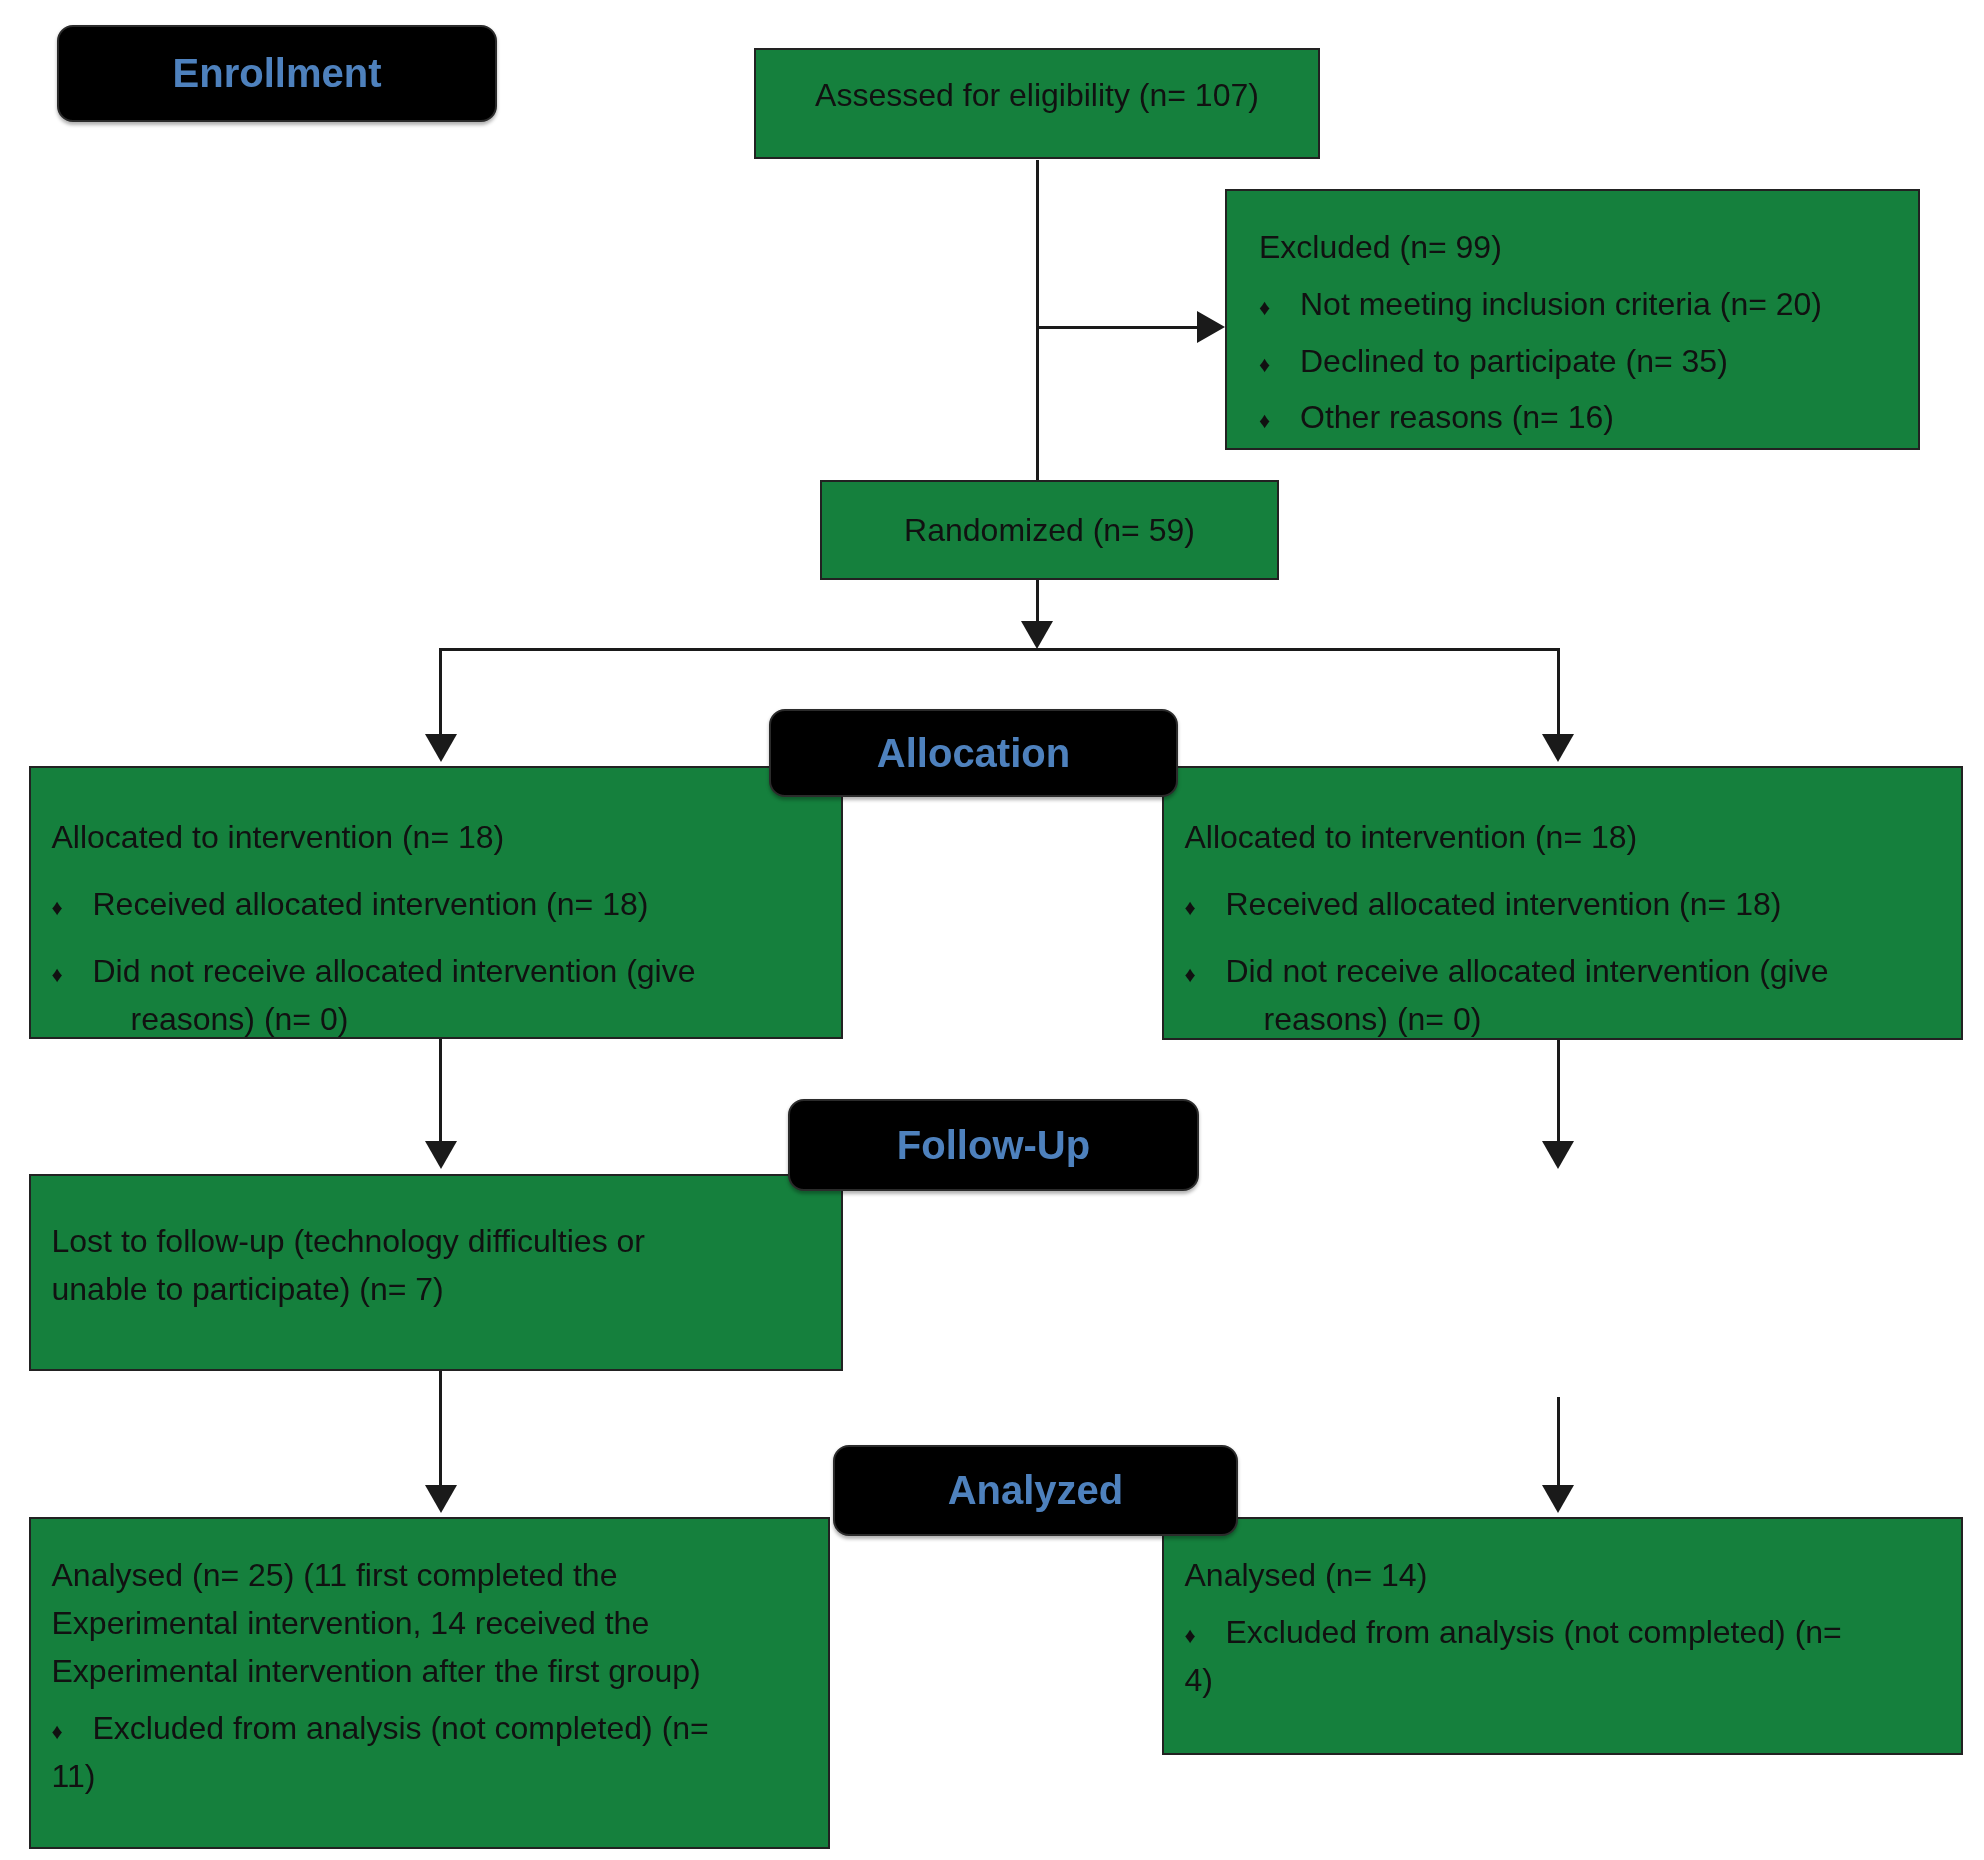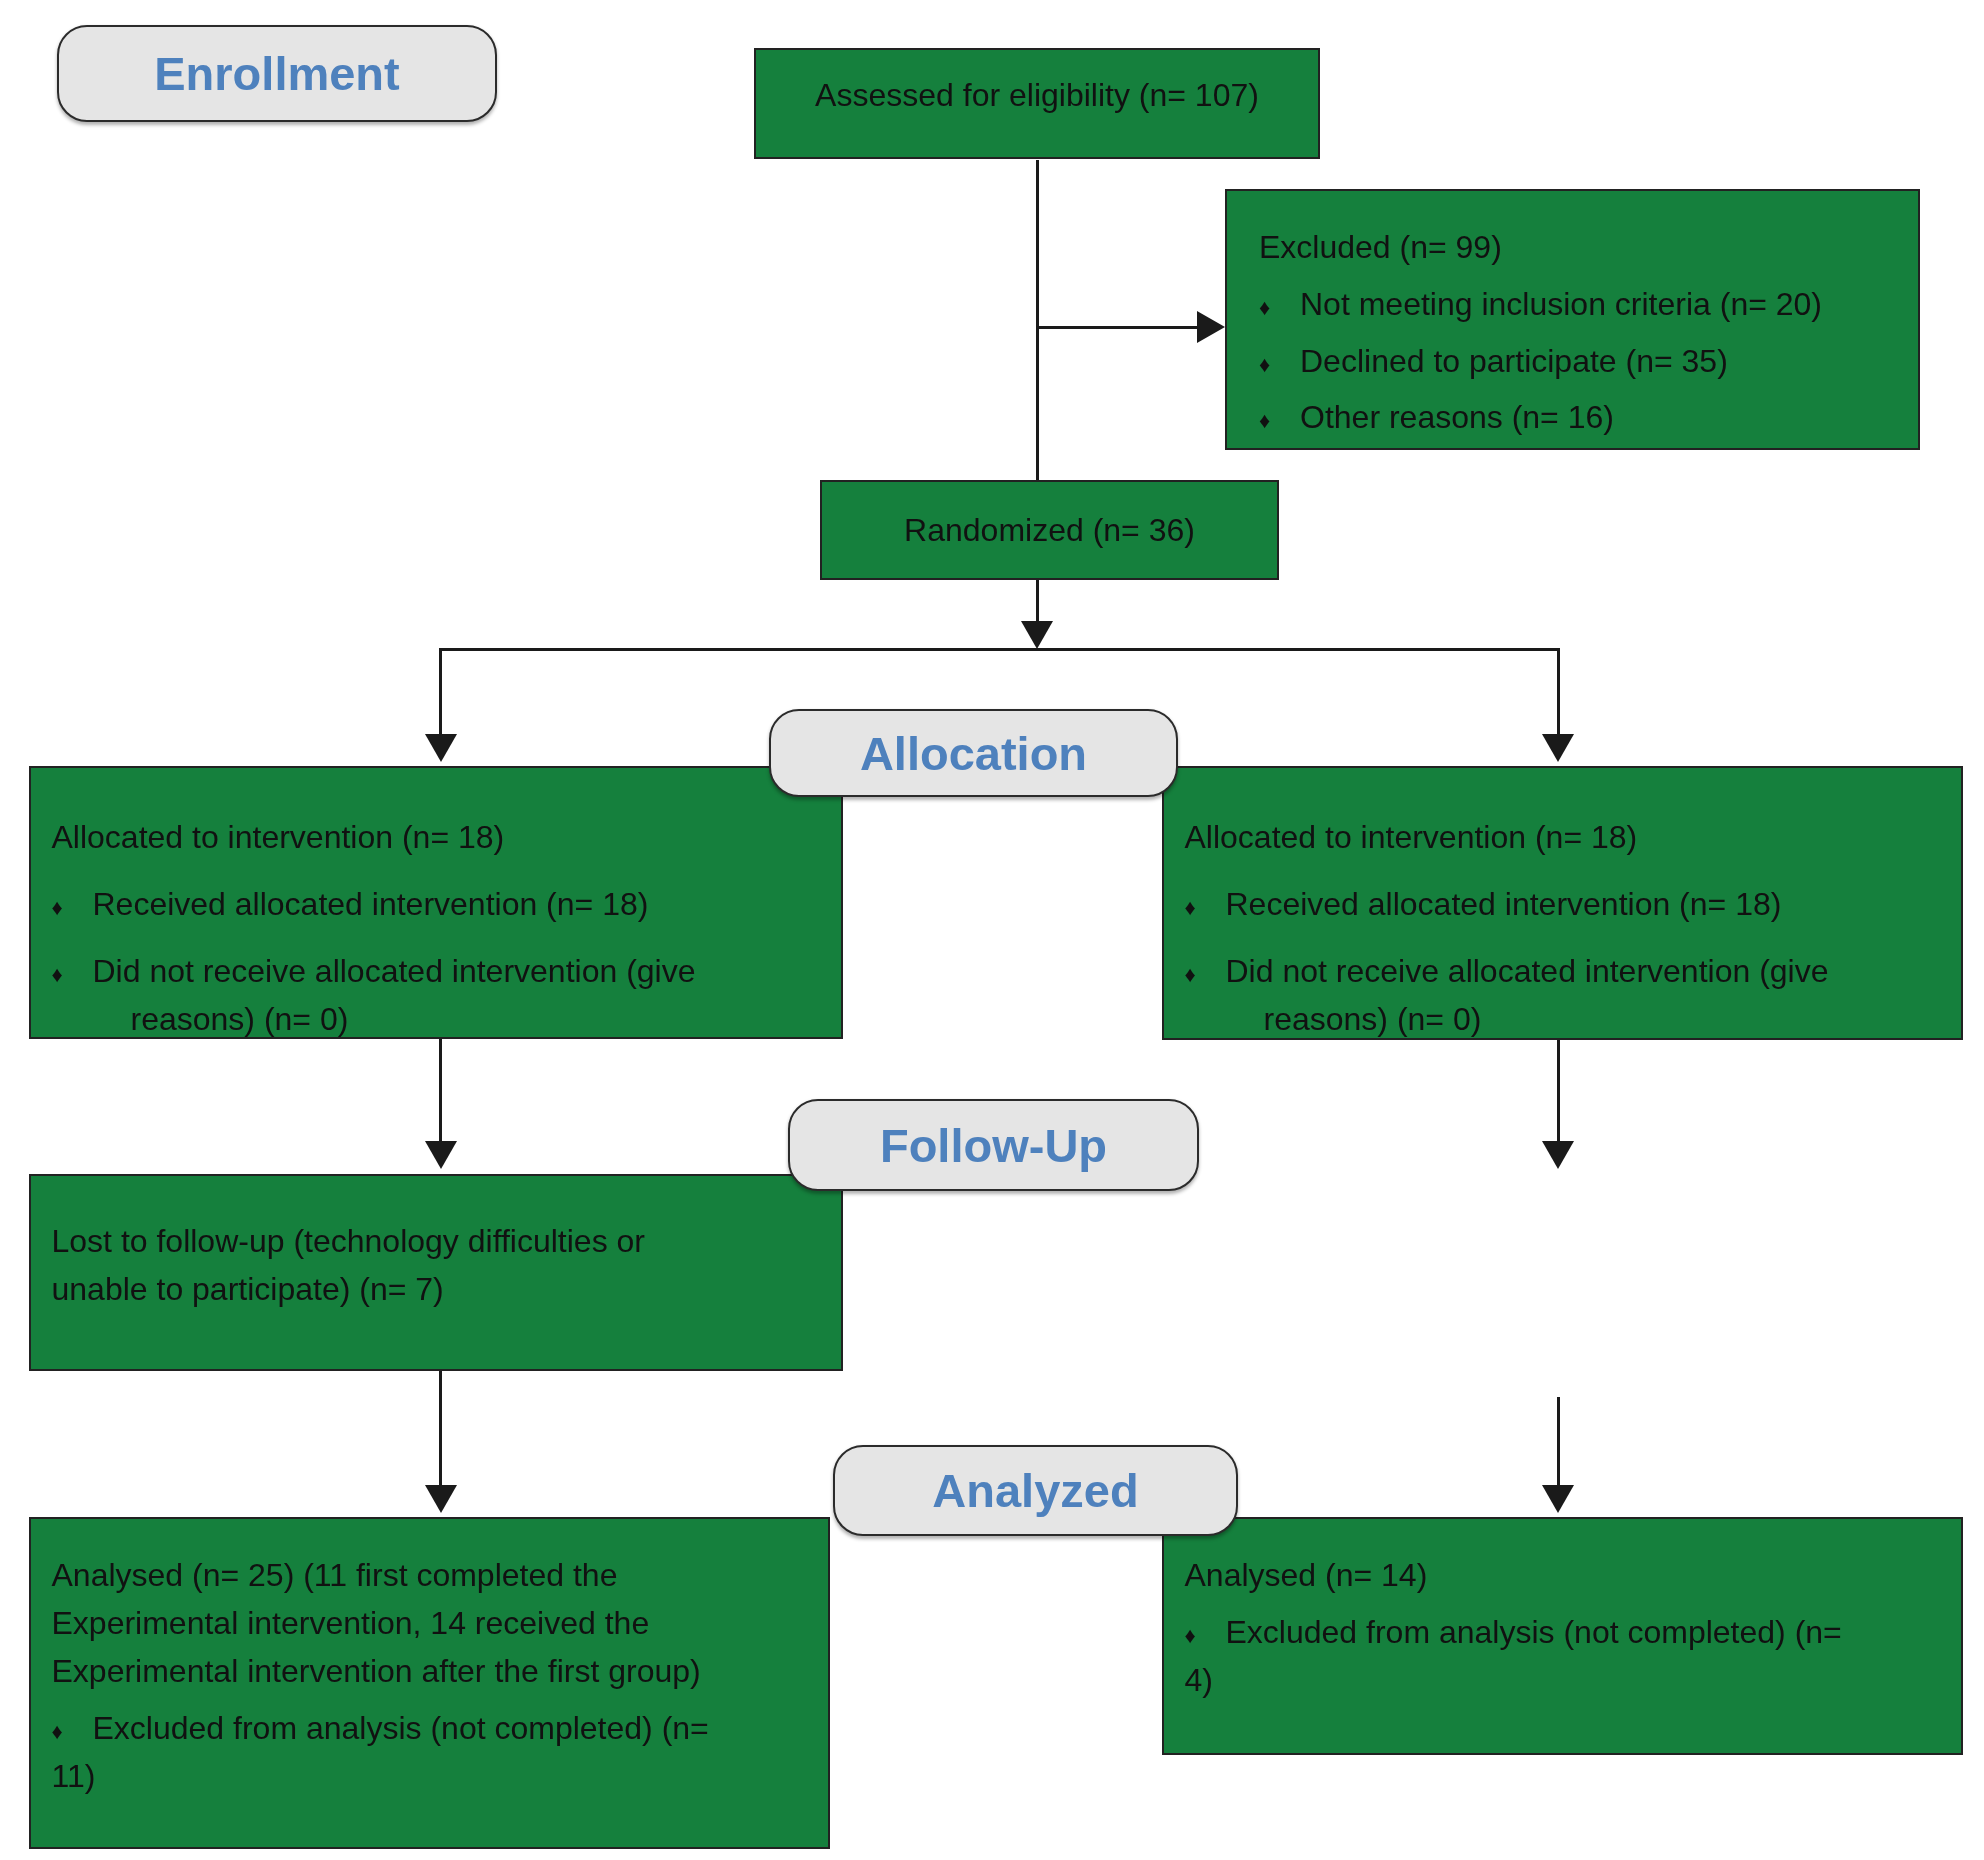--- a/index.html
+++ b/index.html
@@ -58,26 +58,26 @@
   #box-randomized { left: 820px; top: 480px; width: 459px;  height: 100px; display: flex; align-items: center; justify-content: center; }
   #box-alloc-l    { left: 29px;   top: 766px; width: 814px; height: 273px; padding: 45px 14.7px 0 20.5px; }
   #box-alloc-r    { left: 1162px; top: 766px; width: 801px; height: 274px; padding: 45px 14.7px 0 20.5px; }
   #box-fu-l       { left: 29px;   top: 1174px; width: 814px; height: 197px; padding: 41px 14.7px 0 20.5px; }
   #box-fu-r       { left: 1162px; top: 1177px; width: 801px; height: 220px; padding: 41px 14.7px 0 20.5px; }
   #box-an-l       { left: 29px;   top: 1517px; width: 801px; height: 332px; padding: 32px 14.7px 0 20.5px; }
   #box-an-r       { left: 1162px; top: 1517px; width: 801px; height: 238px; padding: 32px 14.7px 0 20.5px; }
   
   .pill {
     position: absolute;
-    background: #e5e5e5;
+    background: #000000;
     border: 2.9px solid #2b2b2b;
-    border-radius: 30px;
+    border-radius: 16px;
     display: flex; align-items: center; justify-content: center;
     font-weight: bold;
-    font-size: 47px;
+    font-size: 40px;
     color: #4e81bd;
     z-index: 5;
     box-shadow: 0 2.2px 3.7px rgba(0,0,0,0.3);
     box-sizing: border-box;
   }
   #pill-enrollment { left: 57px;   top: 25px;   width: 440px; height: 97px; }
   #pill-allocation { left: 769px; top: 709px;  width: 409px; height: 88px; }
   #pill-followup   { left: 788px; top: 1099px; width: 411px; height: 92px; }
   #pill-analyzed   { left: 797px; top: 1445px; width: 405px; height: 91px; margin-left: 36px; }
   
@@ -131,21 +131,21 @@
       <span class="dia">♦</span>
       <span>Declined to participate (n= 35)</span>
     </div>
     <div class="bullet gap-sm">
       <span class="dia">♦</span>
       <span>Other reasons (n= 16)</span>
     </div>
   </div>
 
   <div class="box" id="box-randomized">
-    <span>Randomized (n= 36)</span>
+    <span>Randomized (n= 59)</span>
   </div>
 
   <div class="box" id="box-alloc-l">
     <div class="title">Allocated to intervention (n= 18)</div>
     <div class="bullet gap-md">
       <span class="dia">♦</span>
       <span>Received allocated intervention (n= 18)</span>
     </div>
     <div class="bullet gap-md">
       <span class="dia">♦</span>

